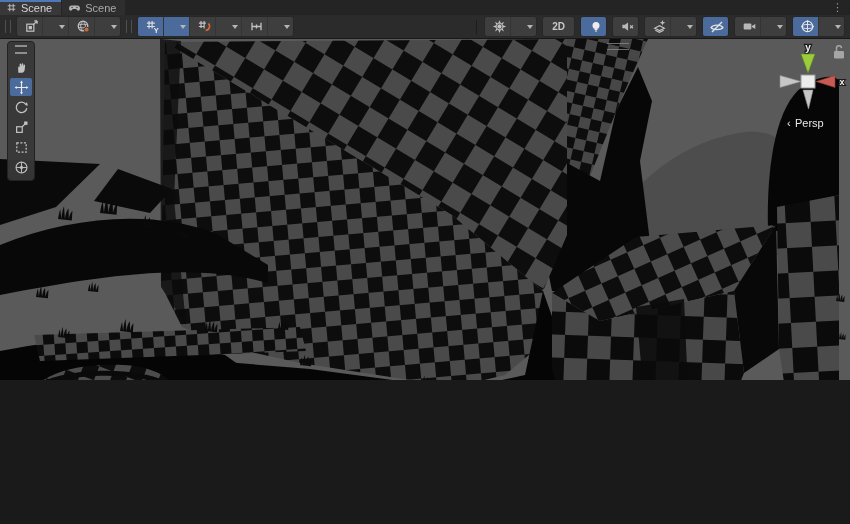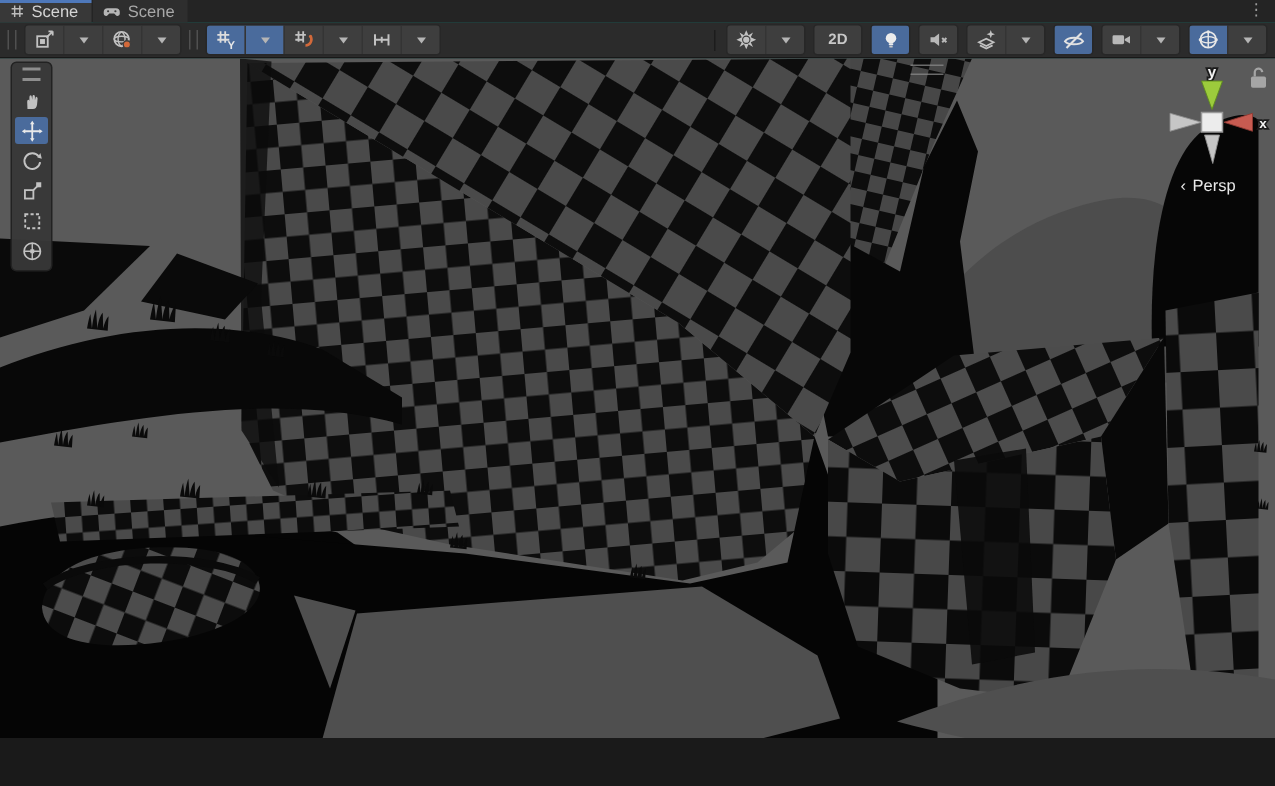--- a/index.html
+++ b/index.html
@@ -1,27 +1,27 @@
 <!DOCTYPE html>
 <html><head>
 <meta charset="utf-8">
 <style>
   html,body{margin:0;padding:0;background:#1a1a1a;}
-  .window{width:850px;height:492px;position:relative;overflow:hidden;background:#0f766e;
+  .window{width:850px;height:380px;position:relative;overflow:hidden;background:#d946ef;
           font-family:"Liberation Sans",sans-serif;-webkit-font-smoothing:antialiased;}
   
   .tabbar{height:15px;background:#242424;display:flex;align-items:stretch;}
   .tab{display:flex;align-items:center;gap:4px;padding:0 9px 0 6px;font-size:11px;color:#a8a8a8;background:#2e2e2e;margin-right:1px;}
   .tab.active{background:#383838;box-shadow:inset 0 2px 0 #4e78ba;color:#d4d4d4;}
   .kebab{margin-left:auto;color:#9a9a9a;font-size:11px;line-height:15px;padding:0 7px;letter-spacing:0;}
   
   .toolbar{height:23px;background:#2b2b2b;border-bottom:1px solid #181818;display:flex;align-items:center;padding:0 5px;gap:5px;}
   .handle{width:4px;height:13px;border-left:1px solid #505050;border-right:1px solid #505050;}
   .tgroup{display:flex;align-items:stretch;height:19px;background:#3e3e3e;border:1px solid #272727;border-radius:3px;overflow:hidden;}
-  .tbtn{display:flex;align-items:center;justify-content:center;padding:0 3px;min-width:19px;}
+  .tbtn{display:flex;align-items:center;justify-content:flex-end;padding:0 3px;min-width:19px;}
   .tbtn + .tbtn{border-left:1px solid #343434;}
   .tbtn.active{background:#4a6b9c;}
   .lbl2d{font-size:10px;font-weight:bold;color:#c8c8c8;padding:0 6px;}
   .dd{width:0;height:0;border-left:3.5px solid transparent;border-right:3.5px solid transparent;border-top:4px solid #b5b5b5;}
   .vsep{width:1px;height:14px;background:#1c1c1c;margin:0 2px;}
   .spacer{flex:1;}
   
   .viewport{position:relative;width:850px;height:486px;background:#5a5a5a;overflow:hidden;}
   .scene-svg{position:absolute;left:0;top:0;}
   

